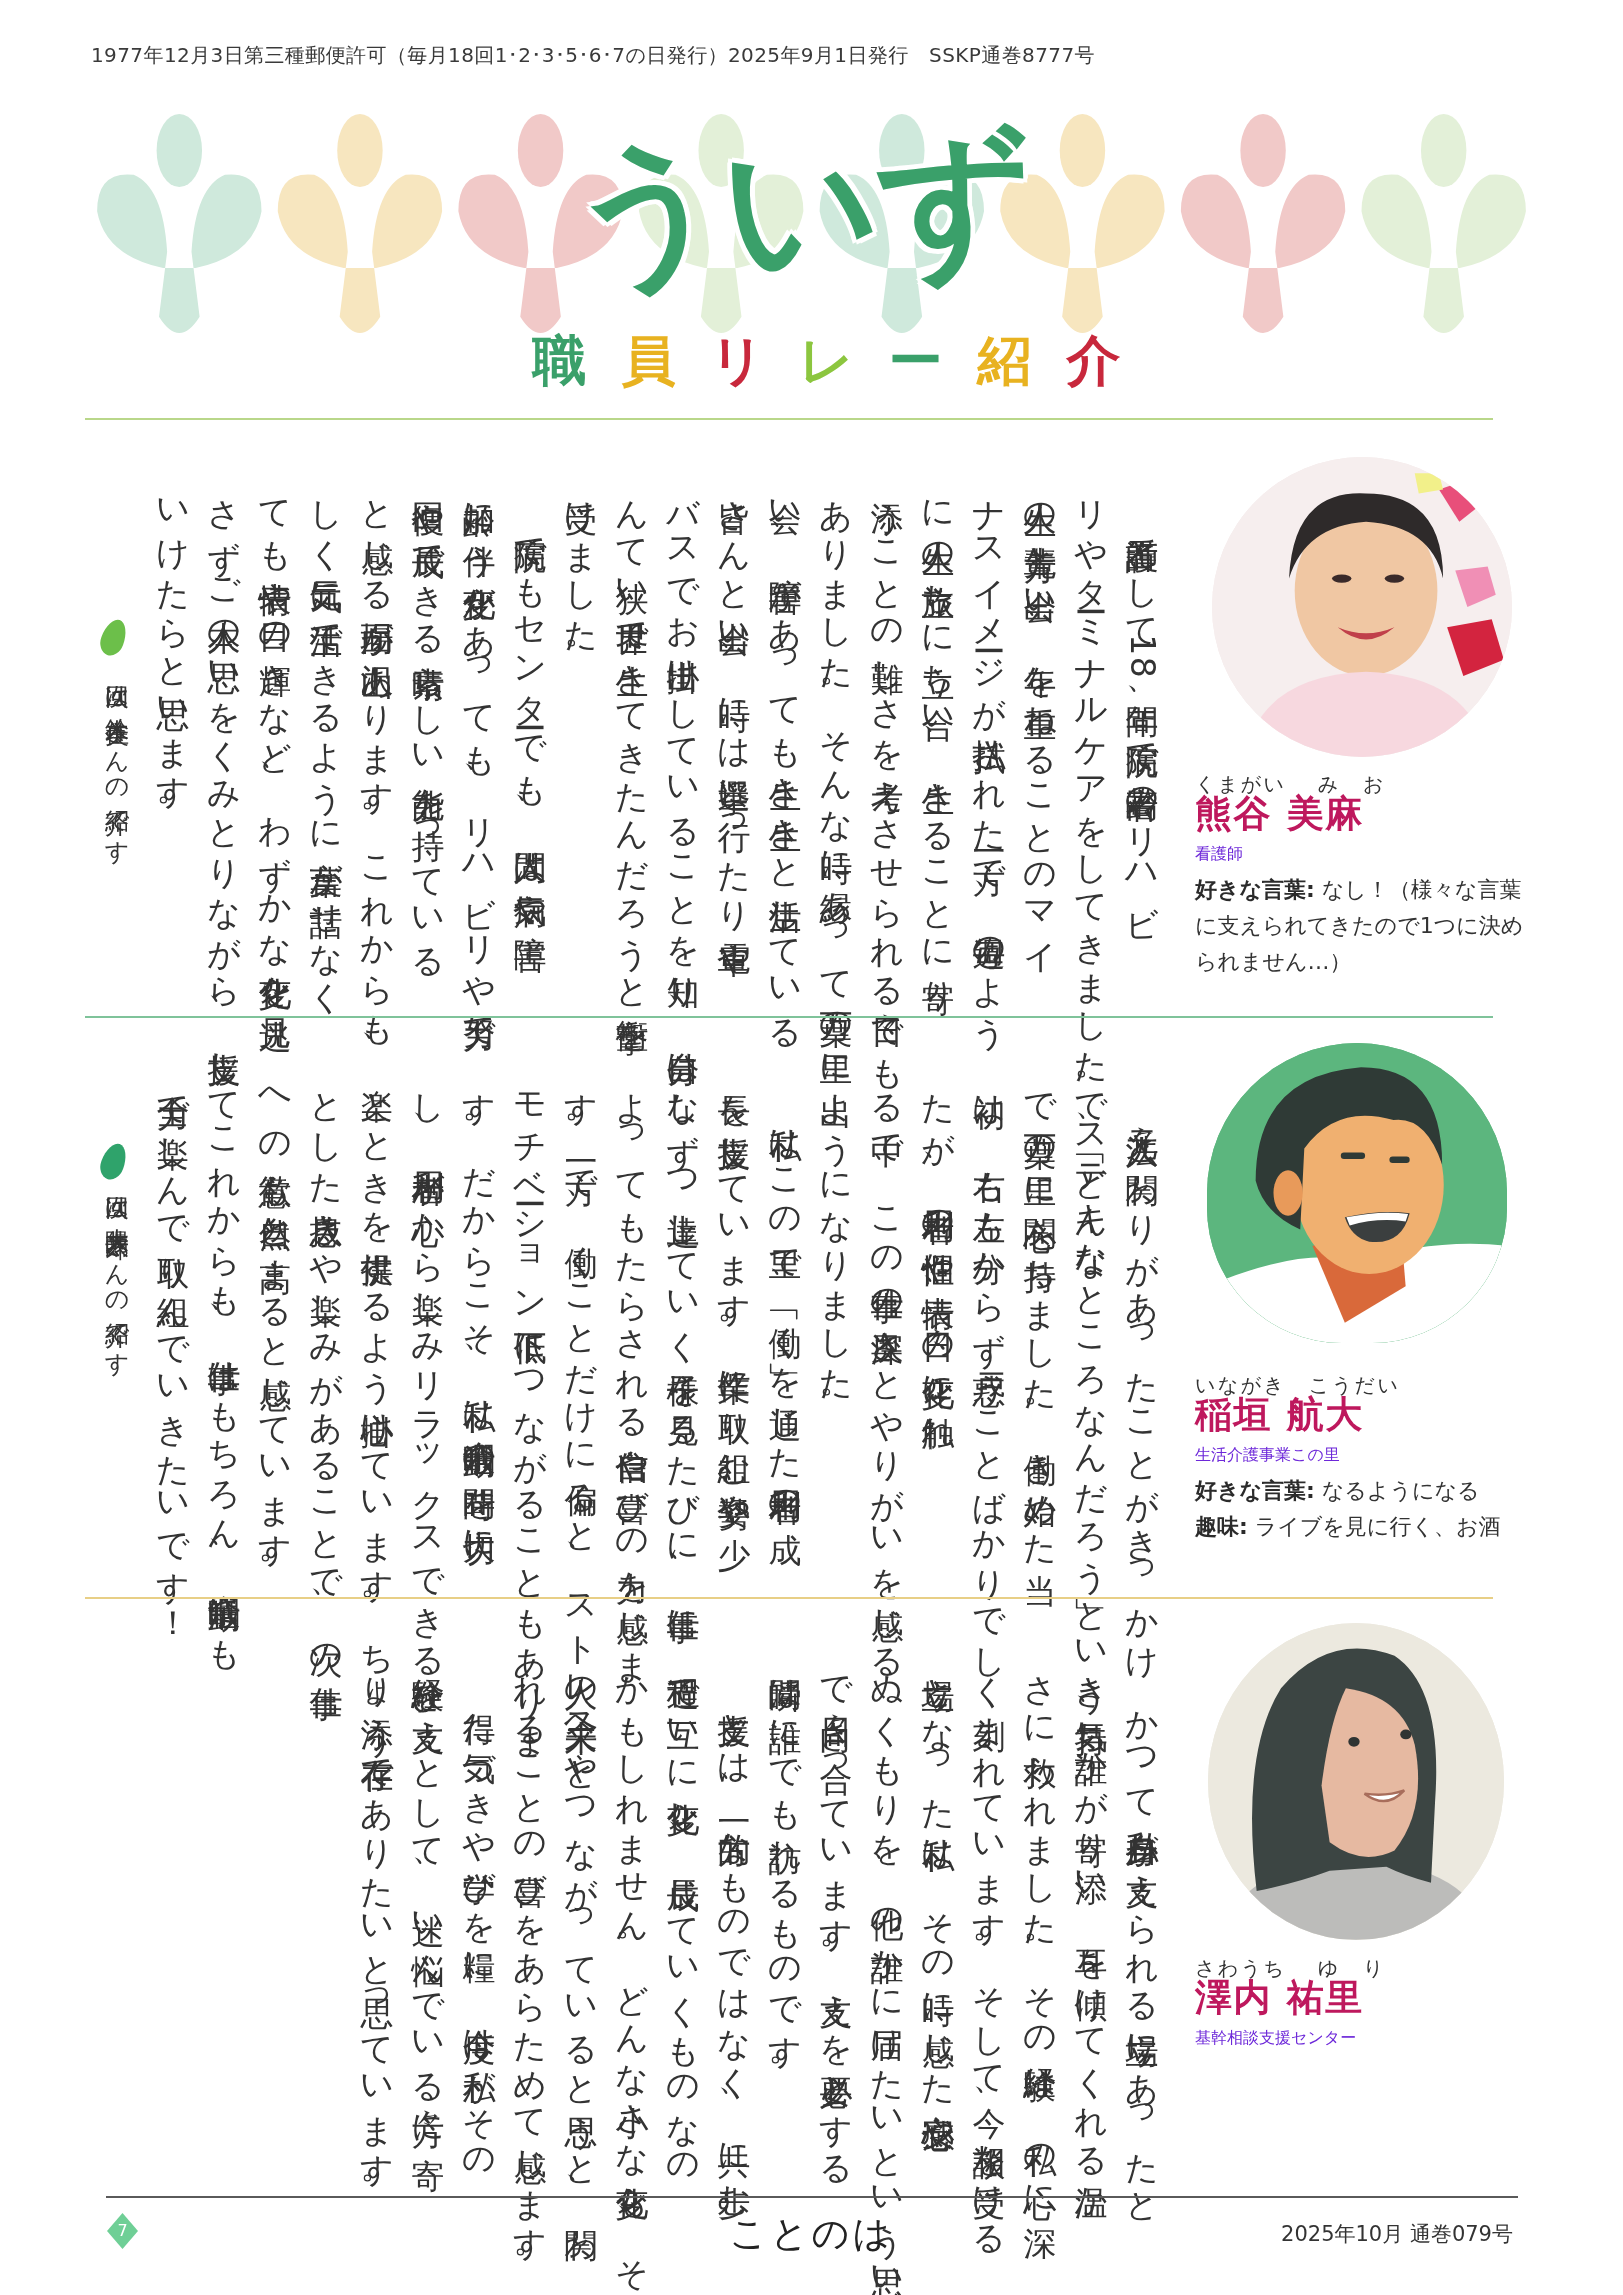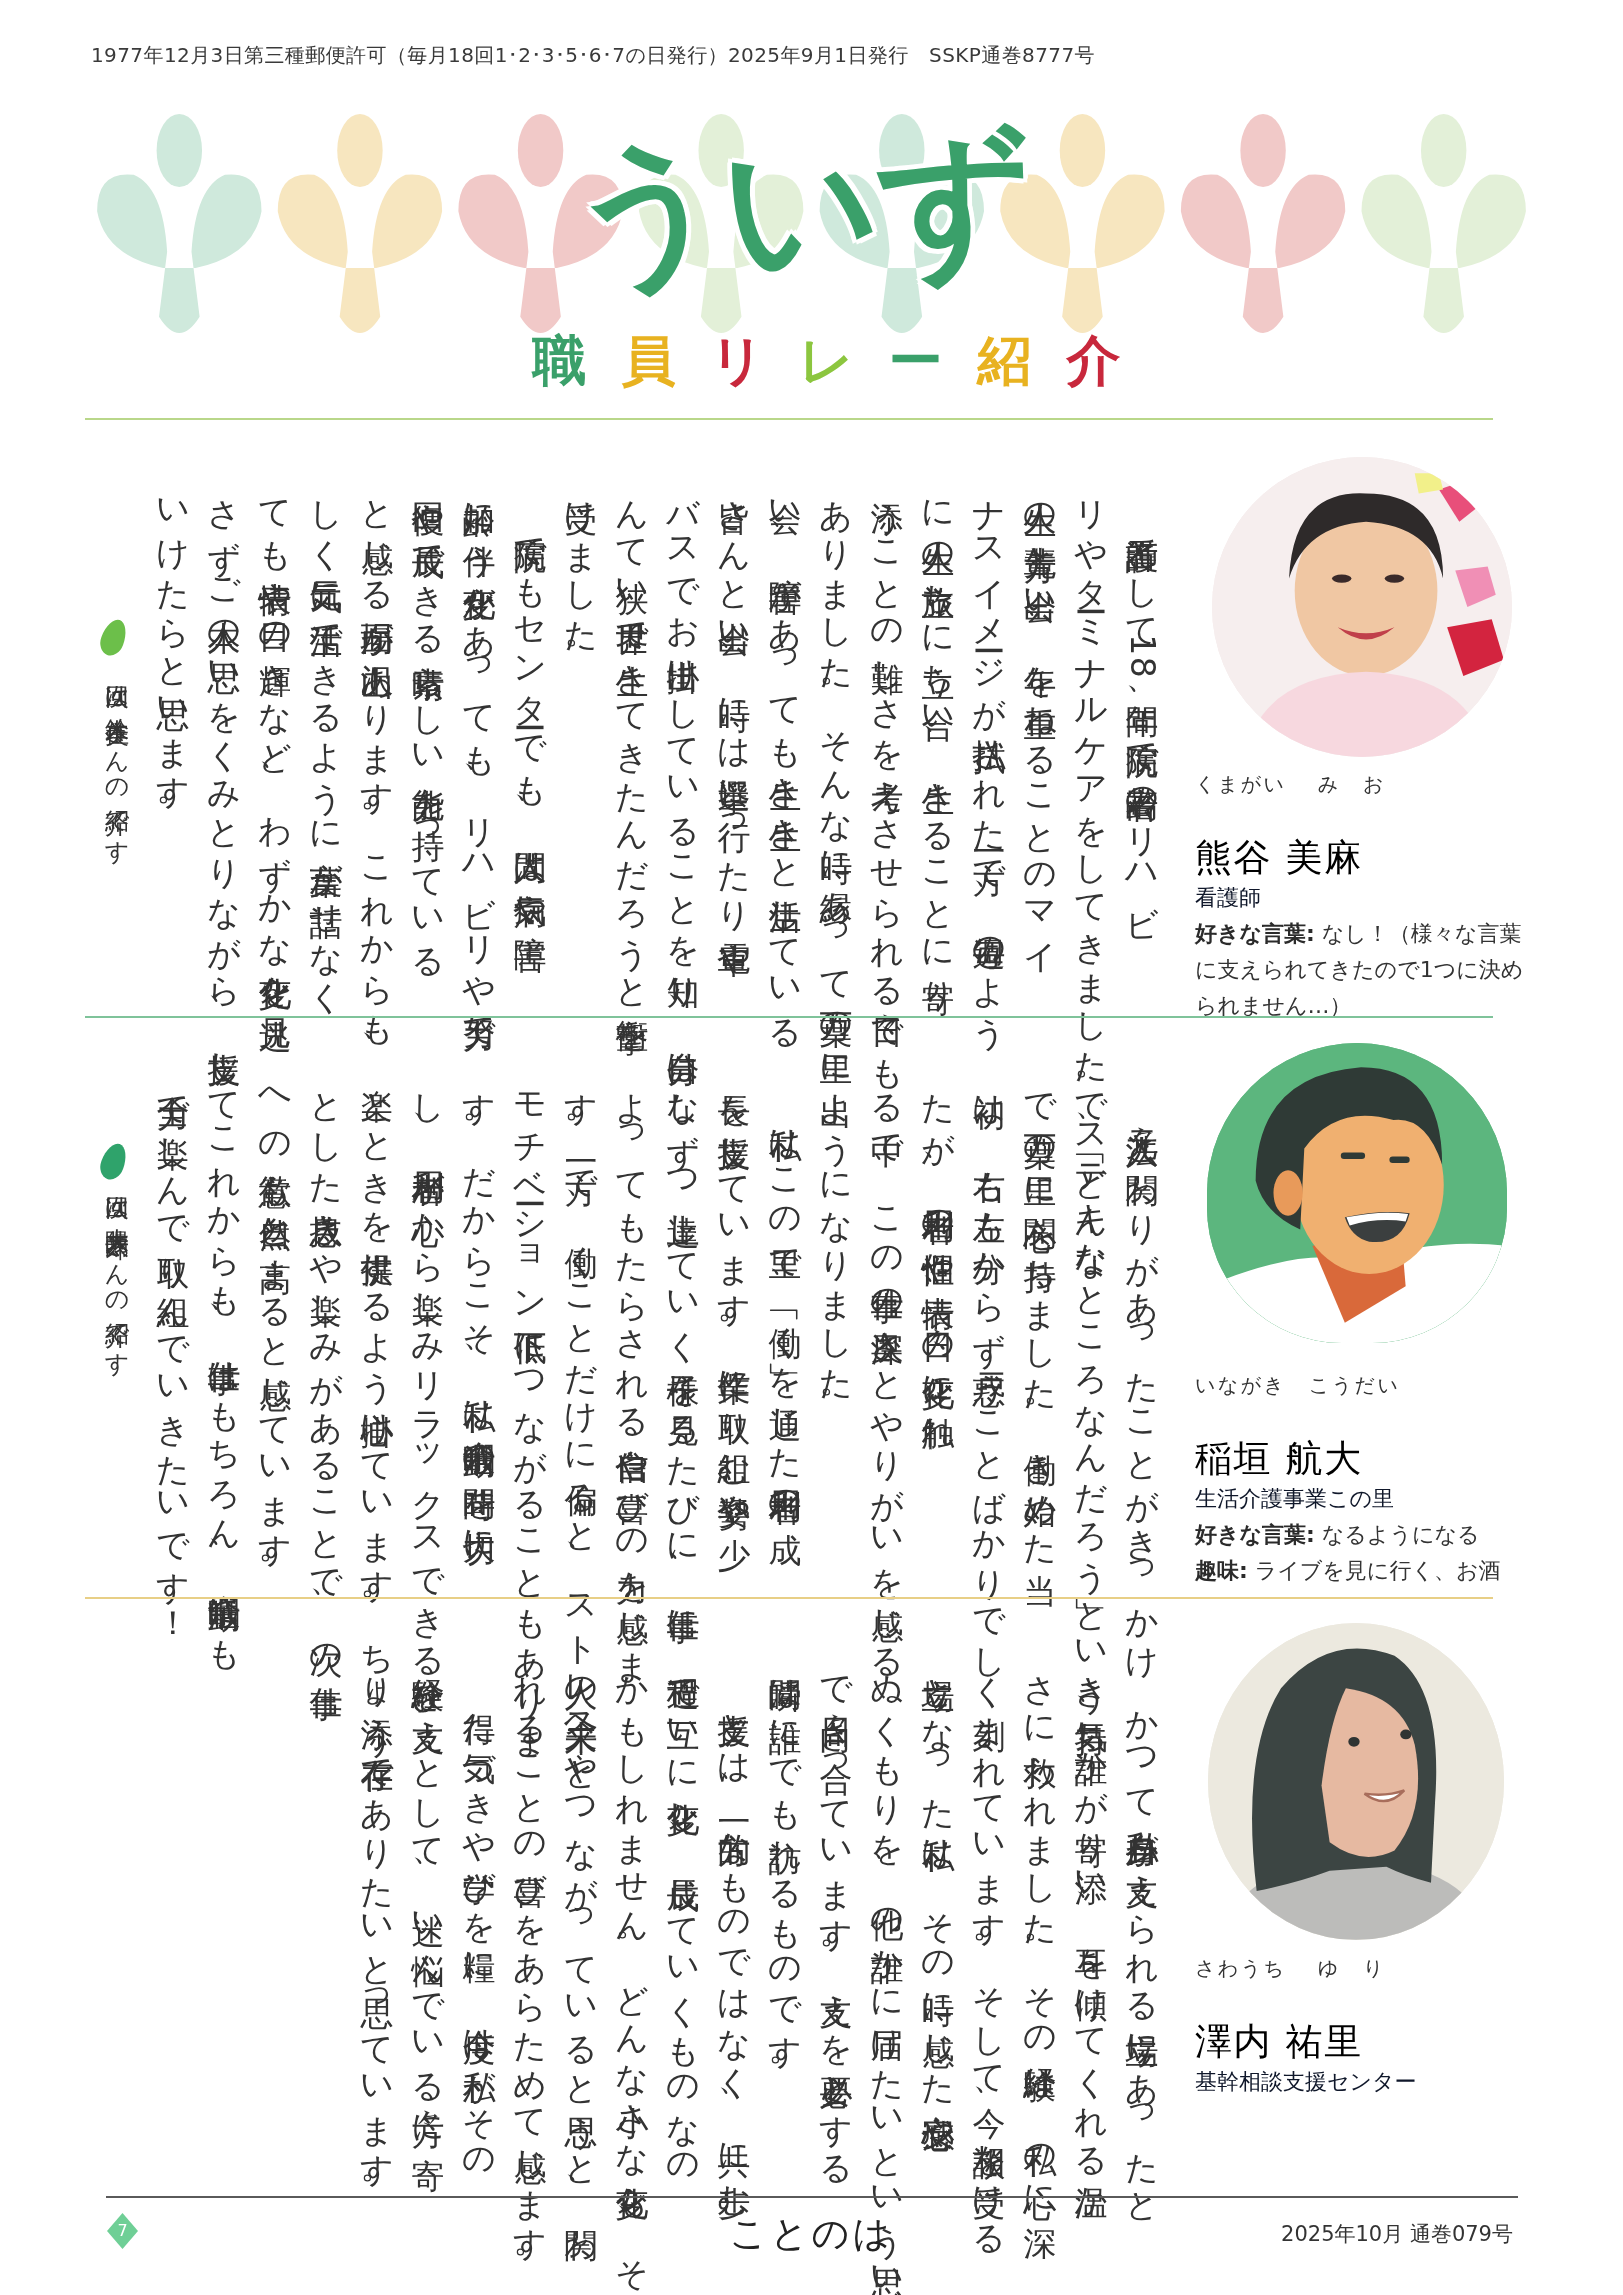--- a/index.html
+++ b/index.html
@@ -41,22 +41,22 @@
   .portrait { position: absolute; overflow: hidden; }
   .p1 { left: 1212px; top: 457px; width: 300px; height: 300px; border-radius: 50%; background: #f4eaea; }
   .p2 { left: 1207px; top: 1043px; width: 300px; height: 300px; border-radius: 50% 50% 45% 45%; background: #5cb67e; }
   .p3 { left: 1208px; top: 1623px; width: 296px; height: 317px; border-radius: 50%; background: #ece9df; }
 
   .profile { position: absolute; left: 1195px; width: 341px; }
   .pr1 { top: 771px; }
   .pr2 { top: 1372px; }
   .pr3 { top: 1955px; }
   .ruby { font-size: 20px; color: #333; letter-spacing: 2.4px; height: 19.5px; white-space: pre; }
-  .name { font-size: 37px; font-weight: normal; color: #000000; line-height: 45px; letter-spacing: 1.6px; margin-top: 44px; }
-  .role { font-size: 22px; color: #0f172a; line-height: 36px; }
+  .name { font-size: 37px; font-weight: bold; color: #be185d; line-height: 45px; letter-spacing: 1.6px; }
+  .role { font-size: 16px; color: #6d28d9; line-height: 36px; }
   .field { font-size: 22px; line-height: 36px; color: #333; }
   .field b { font-weight: bold; color: #2b2b2b; }
 
   
   .page-badge { position: absolute; left: 107px; top: 2213px; width: 31px; height: 36px; background: #6fcf96; clip-path: polygon(50% 0, 100% 50%, 50% 100%, 0 50%); color: #fff; font-size: 16px; text-align: center; line-height: 36px; }
   .footer-title { position: absolute; left: 0; width: 1623px; top: 2209px; text-align: center; font-size: 37px; color: #222; font-family: "DejaVu Serif", serif; letter-spacing: 3.2px; }
   .footer-issue { position: absolute; right: 110px; top: 2220px; font-size: 21px; color: #333; }
 </style>
 </head>
 <body>

